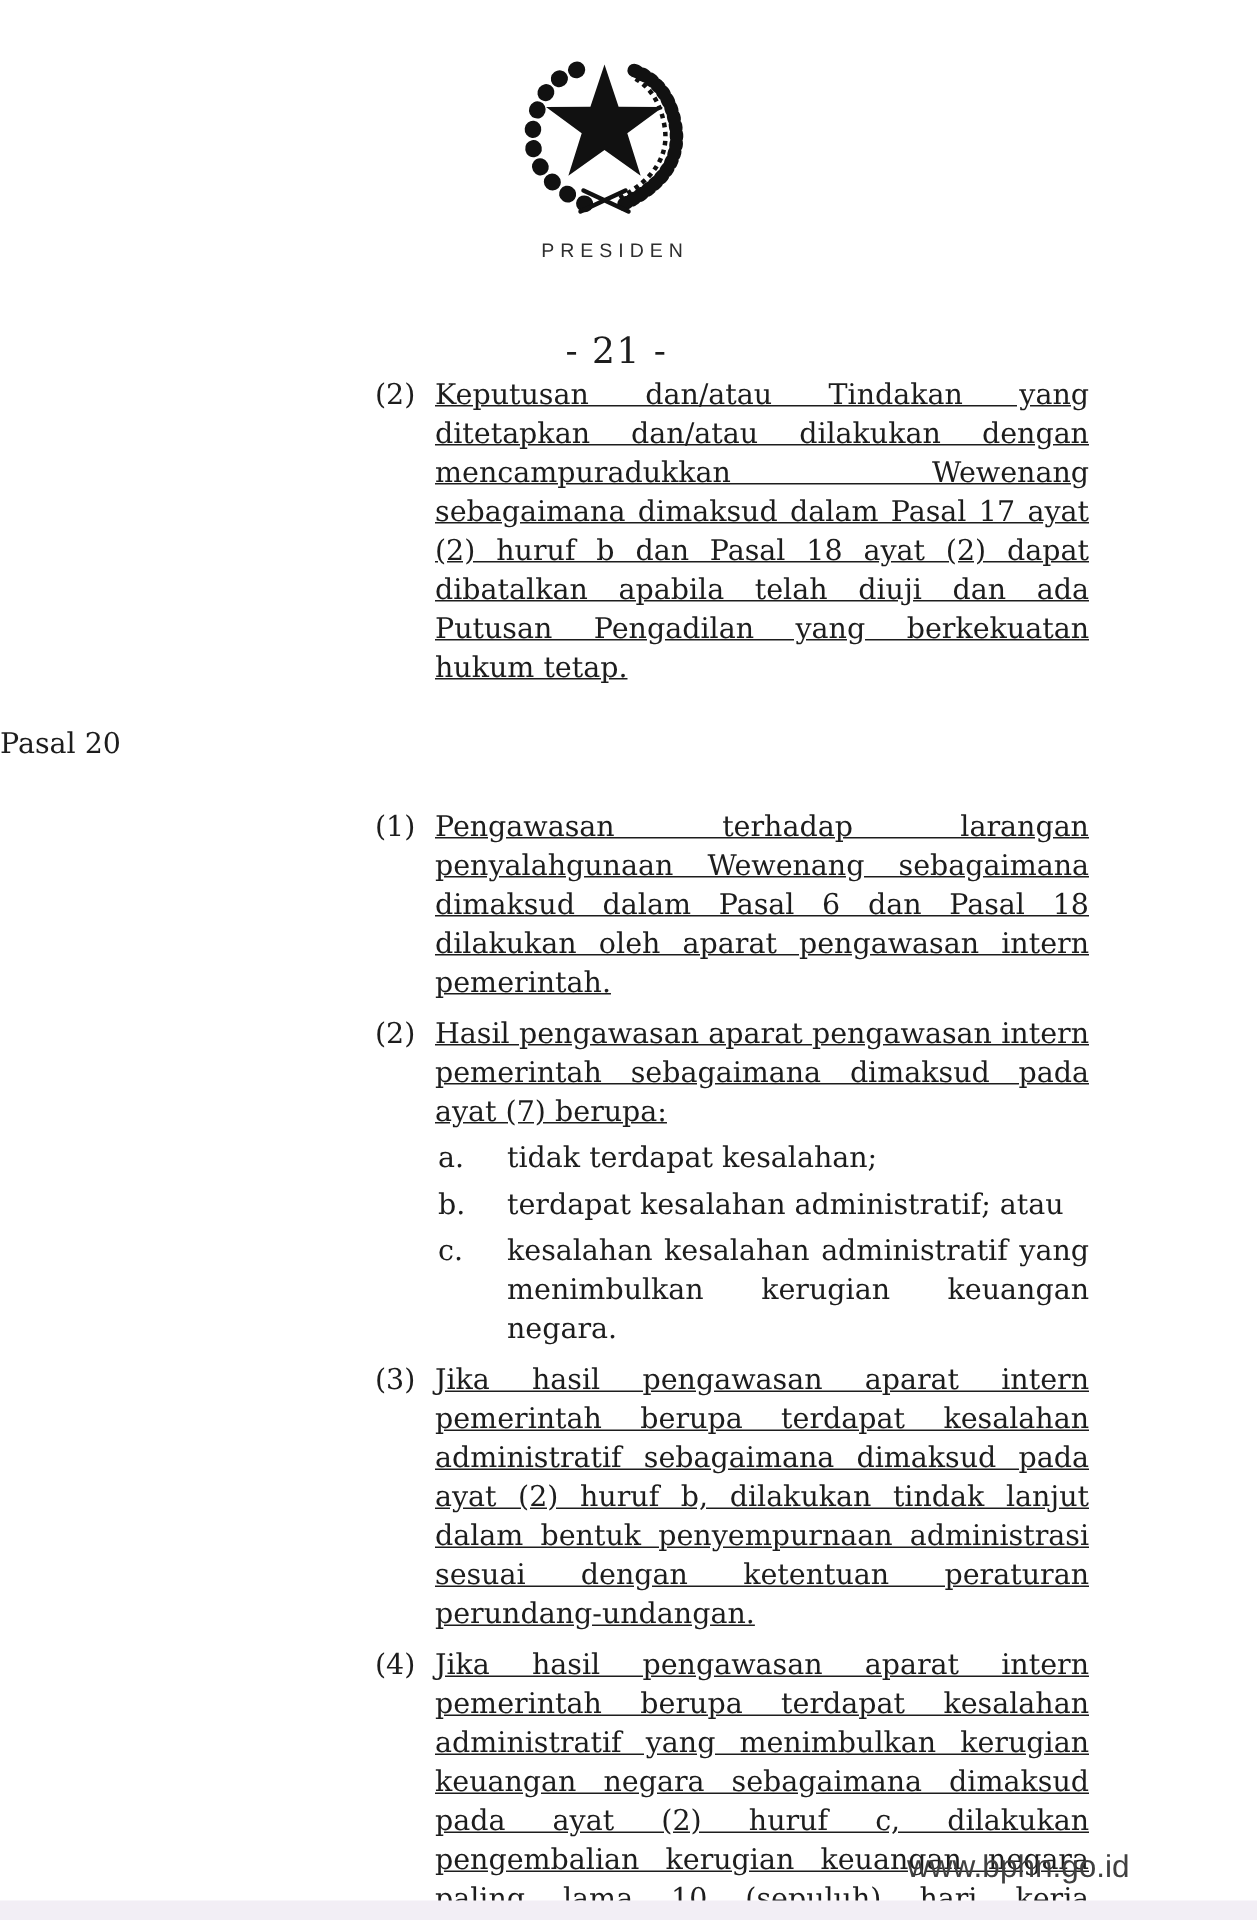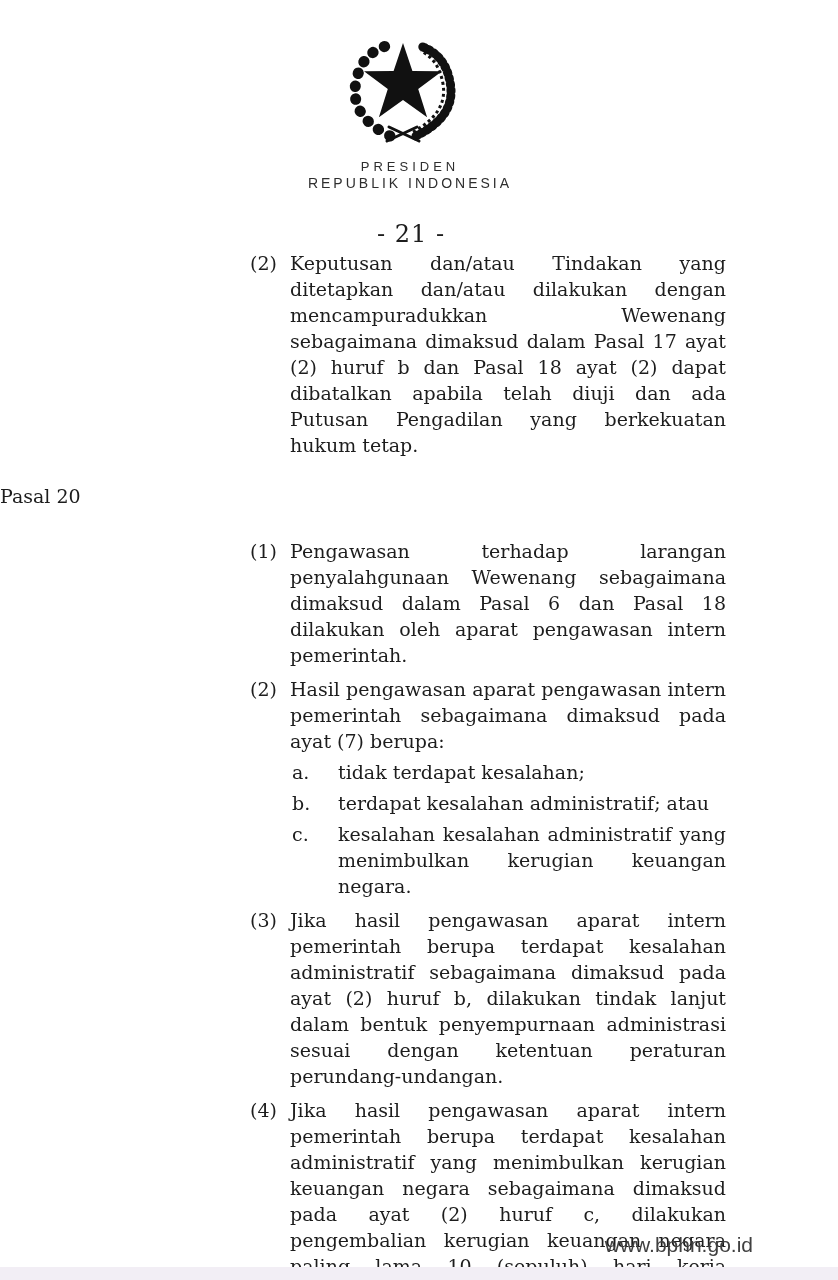--- a/index.html
+++ b/index.html
@@ -48,21 +48,21 @@
     position: absolute;
     left: 250px;
     top: 250px;
     width: 476px;
     font-size: 19px;
     line-height: 26px;
   }
   .item { display: flex; margin-top: 8px; }
   .item:first-child { margin-top: 0; }
   .item .num { width: 40px; flex-shrink: 0; }
-  .item .txt { flex: 1; text-align: justify; }
+  .item .txt { flex: 1; text-align: justify; text-decoration: underline; }
   .heading {
     position: relative;
     left: -250px;
     width: 822px;
     margin-top: 25px;
     margin-bottom: 29px;
   }
   .sub { display: flex; margin-left: 42px; margin-top: 5px; }
   .sub .letter { width: 30px; flex-shrink: 0; }
   .sub .txt { flex: 1; text-align: justify; margin-left: 16px; }
@@ -96,21 +96,20 @@
 
     <path d="M 73 100 Q 114 80 107 46 Q 102 18 77 10" fill="none" stroke="#111" stroke-width="9" stroke-linecap="round" stroke-dasharray="2 4"></path>
     <path d="M 70 96 Q 105 77 100 48 Q 96 24 78 15" fill="none" stroke="#111" stroke-width="3" stroke-dasharray="3 3"></path>
 
     <path d="M 46 91 L 76 105 M 74 91 L 44 105" fill="none" stroke="#111" stroke-width="3" stroke-linecap="round"></path>
 
     <polygon points="60,7 69.4,35.1 99,35.3 75.2,52.9 84.1,81.2 60,64 35.9,81.2 44.8,52.9 21,35.3 50.6,35.1" fill="#111"></polygon>
   </svg>
 
   <div class="lh-line lh1">PRESIDEN</div>
-  <div class="lh-line lh2">REPUBLIK INDONESIA</div>
 
   <div class="pagenum">- 21 -</div>
 
   <div class="content" style="color: rgb(29, 29, 29);">
 
     <div class="item">
       <span class="num">(2)</span>
       <div class="txt">Keputusan dan/atau Tindakan yang ditetapkan dan/atau dilakukan dengan mencampuradukkan Wewenang sebagaimana dimaksud dalam Pasal 17 ayat (2) huruf b dan Pasal 18 ayat (2) dapat dibatalkan apabila telah diuji dan ada Putusan Pengadilan yang berkekuatan hukum tetap.</div>
     </div>
 

